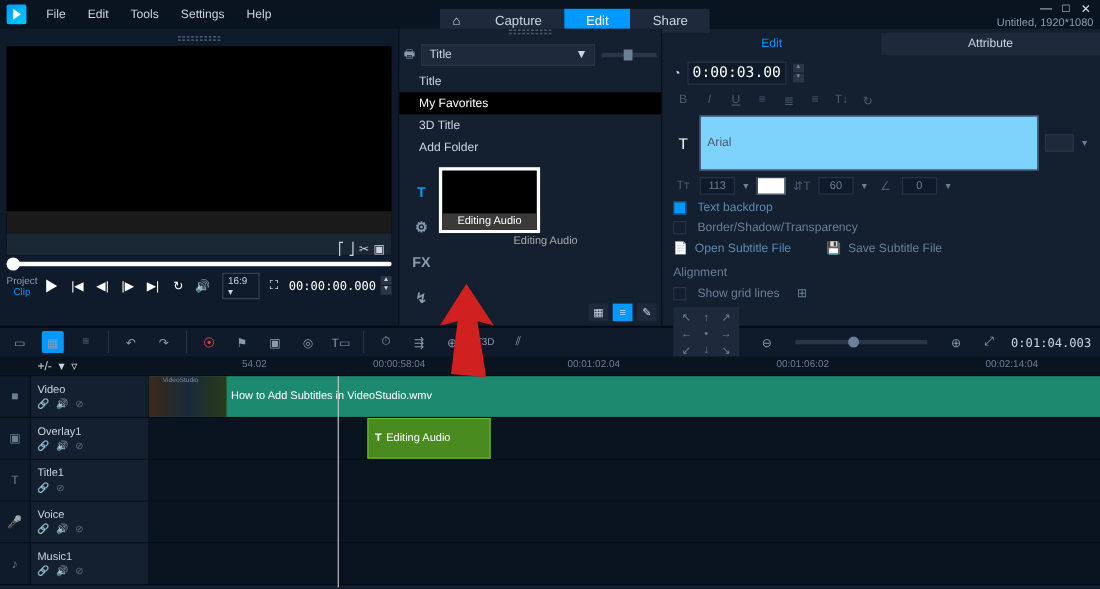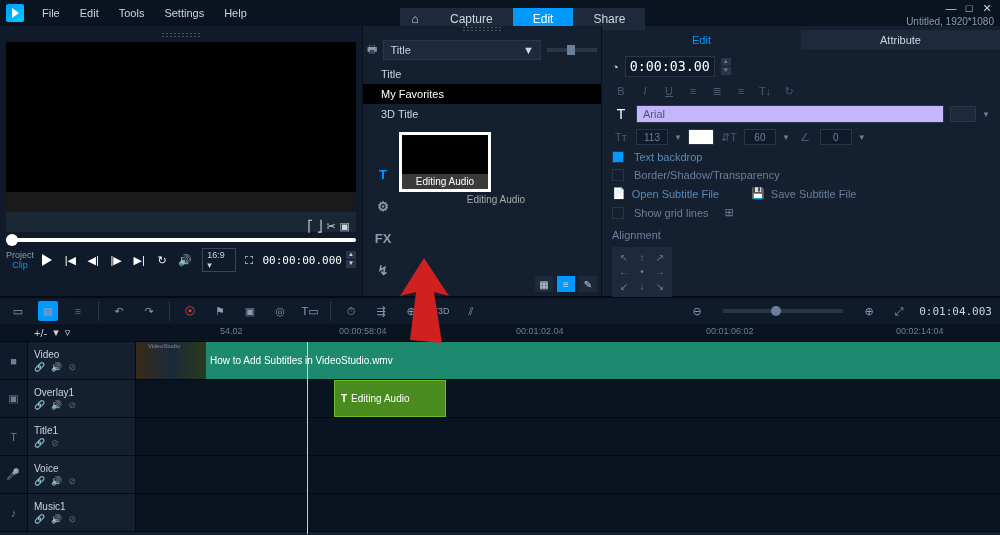--- a/index.html
+++ b/index.html
@@ -199,20 +199,21 @@
           <span>▼</span>
       </div>
       <div style="width:50px; height:4px; background:#2a3648; position:relative;">
           <div style="position:absolute;left:20px;top:-3px;width:8px;height:10px;background:#6b7f99"></div>
         </div>
     </div>
     <div class="lib-list">
       <div class="lib-list-item">Title</div>
       <div class="lib-list-item selected">My Favorites</div>
       <div class="lib-list-item">3D Title</div>
+      <div class="lib-list-item">Add Folder</div>
     </div>
     <div class="lib-sidebar" style="top:130px;left:4px;">
       <div class="lib-side-icon active">T</div>
       <div class="lib-side-icon">⚙</div>
       <div class="lib-side-icon">FX</div>
       <div class="lib-side-icon">↯</div>
     </div>
     <div class="lib-content">
       <div class="thumbnail">
         <div class="thumbnail-img">
@@ -252,21 +253,21 @@
             <u>U</u>
           </span>
         <span class="fmt-btn">≡</span>
         <span class="fmt-btn">≣</span>
         <span class="fmt-btn">≡</span>
         <span class="fmt-btn">T↓</span>
         <span class="fmt-btn">↻</span>
       </div>
       <div class="opt-row">
         <span class="fmt-btn on" style="font-size:14px">T</span>
-        <div style="flex:1;background:#c4b5fd;border:1px solid #2a3648;padding:2px 6px;color:#4a5a70">Arial</div>
+        <div style="flex:1;background:#7dd3fc;border:1px solid #2a3648;padding:18px 6px;color:#4a5a70">Arial</div>
         <div class="color-swatch"></div>
         <span style="font-size:8px">▼</span>
       </div>
       <div class="opt-row">
         <span class="fmt-btn">Tт</span>
         <div class="num-box">113</div>
         <span style="font-size:8px">▼</span>
         <div class="color-swatch white"></div>
         <span class="fmt-btn">⇵T</span>
         <div class="num-box">60</div>
@@ -283,28 +284,28 @@
           <span class="chk"></span>
           <span>Border/Shadow/Transparency</span>
         </div>
       <div class="opt-row">
         <span>📄</span>
         <span class="link-row">Open Subtitle File</span>
         <span style="width:20px"></span>
         <span style="color:#4a5a70">💾</span>
         <span>Save Subtitle File</span>
       </div>
+      <div class="opt-row" style="align-items:flex-start">
+        <div style="color:#6b7f99;margin-top:4px">Alignment</div>
+      </div>
       <div class="opt-row">
           <span class="chk"></span>
           <span>Show grid lines</span> 
           <span style="margin-left:10px">⊞</span>
         </div>
-      <div class="opt-row" style="align-items:flex-start">
-        <div style="color:#6b7f99;margin-top:4px">Alignment</div>
-      </div>
       <div class="align-grid">
         <span>↖</span>
           <span>↑</span>
           <span>↗</span>
         <span>←</span>
           <span>•</span>
           <span>→</span>
         <span>↙</span>
           <span>↓</span>
           <span>↘</span>

